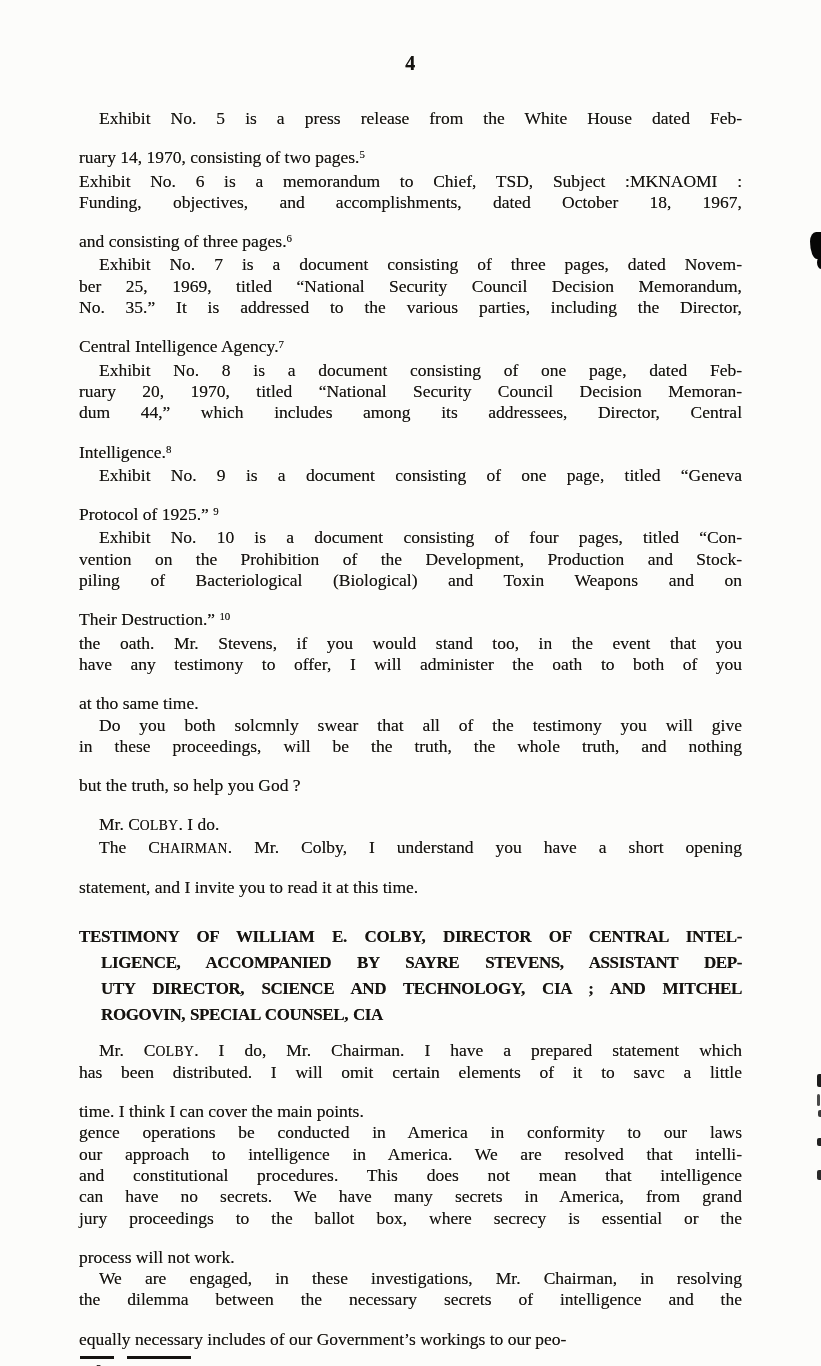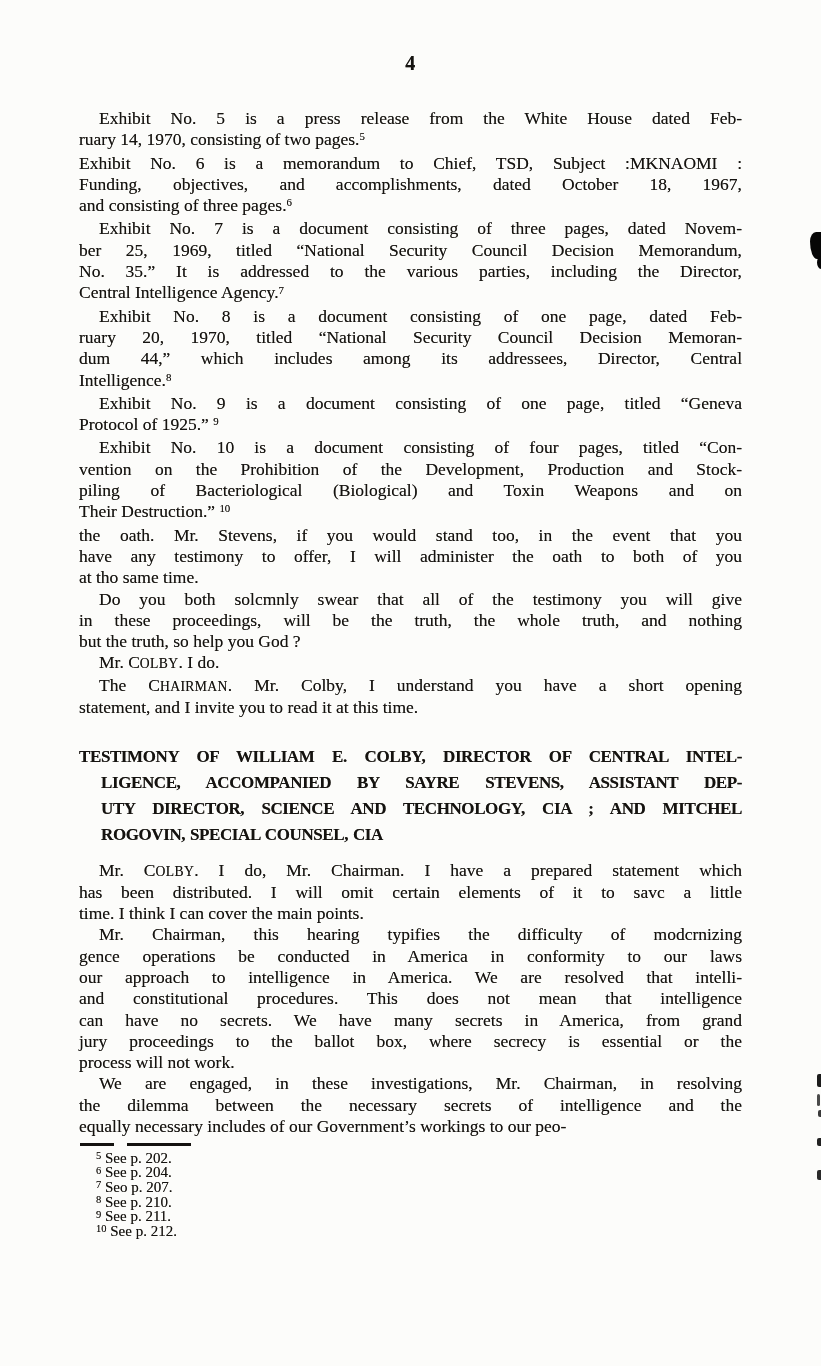--- a/index.html
+++ b/index.html
@@ -37,21 +37,21 @@
     top:108px;
     width:663px;
   }
   .para{margin:0;}
   .ln{
     font-size:17.5px;
     line-height:21.3px;
     text-align:justify;
     text-align-last:justify;
   }
-  .ln.last{text-align-last:left;}
+  .ln.last{text-align-last:left;margin-top:18px;}
   .ln.indent{text-indent:20px;}
   .sc{font-size:0.78em;letter-spacing:0.4px;}
   sup{
     font-size:0.62em;
     vertical-align:baseline;
     position:relative;
     top:-0.45em;
     letter-spacing:0;
   }
   .heading{
@@ -164,21 +164,20 @@
         <div class="h-ln cont">LIGENCE, ACCOMPANIED BY SAYRE STEVENS, ASSISTANT DEP-</div>
         <div class="h-ln cont">UTY DIRECTOR, SCIENCE AND TECHNOLOGY, CIA ; AND MITCHEL</div>
         <div class="h-ln last cont">ROGOVIN, SPECIAL COUNSEL, CIA</div>
       </div>
       <div class="para">
         <div class="ln indent">Mr. C<span class="sc">OLBY</span>. I do, Mr. Chairman. I have a prepared statement which</div>
         <div class="ln">has been distributed. I will omit certain elements of it to savc a little</div>
         <div class="ln last">time. I think I can cover the main points.</div>
       </div>
       <div class="para">
-        <div class="ln indent">Mr. Chairman, this hearing typifies the difficulty of modcrnizing</div>
         <div class="ln">gence operations be conducted in America in conformity to our laws</div>
         <div class="ln">our approach to intelligence in America. We are resolved that intelli-</div>
         <div class="ln">and constitutional procedures. This does not mean that intelligence</div>
         <div class="ln">can have no secrets. We have many secrets in America, from grand</div>
         <div class="ln">jury proceedings to the ballot box, where secrecy is essential or the</div>
         <div class="ln last">process will not work.</div>
       </div>
       <div class="para">
         <div class="ln indent">We are engaged, in these investigations, Mr. Chairman, in resolving</div>
         <div class="ln">the dilemma between the necessary secrets of intelligence and the</div>

